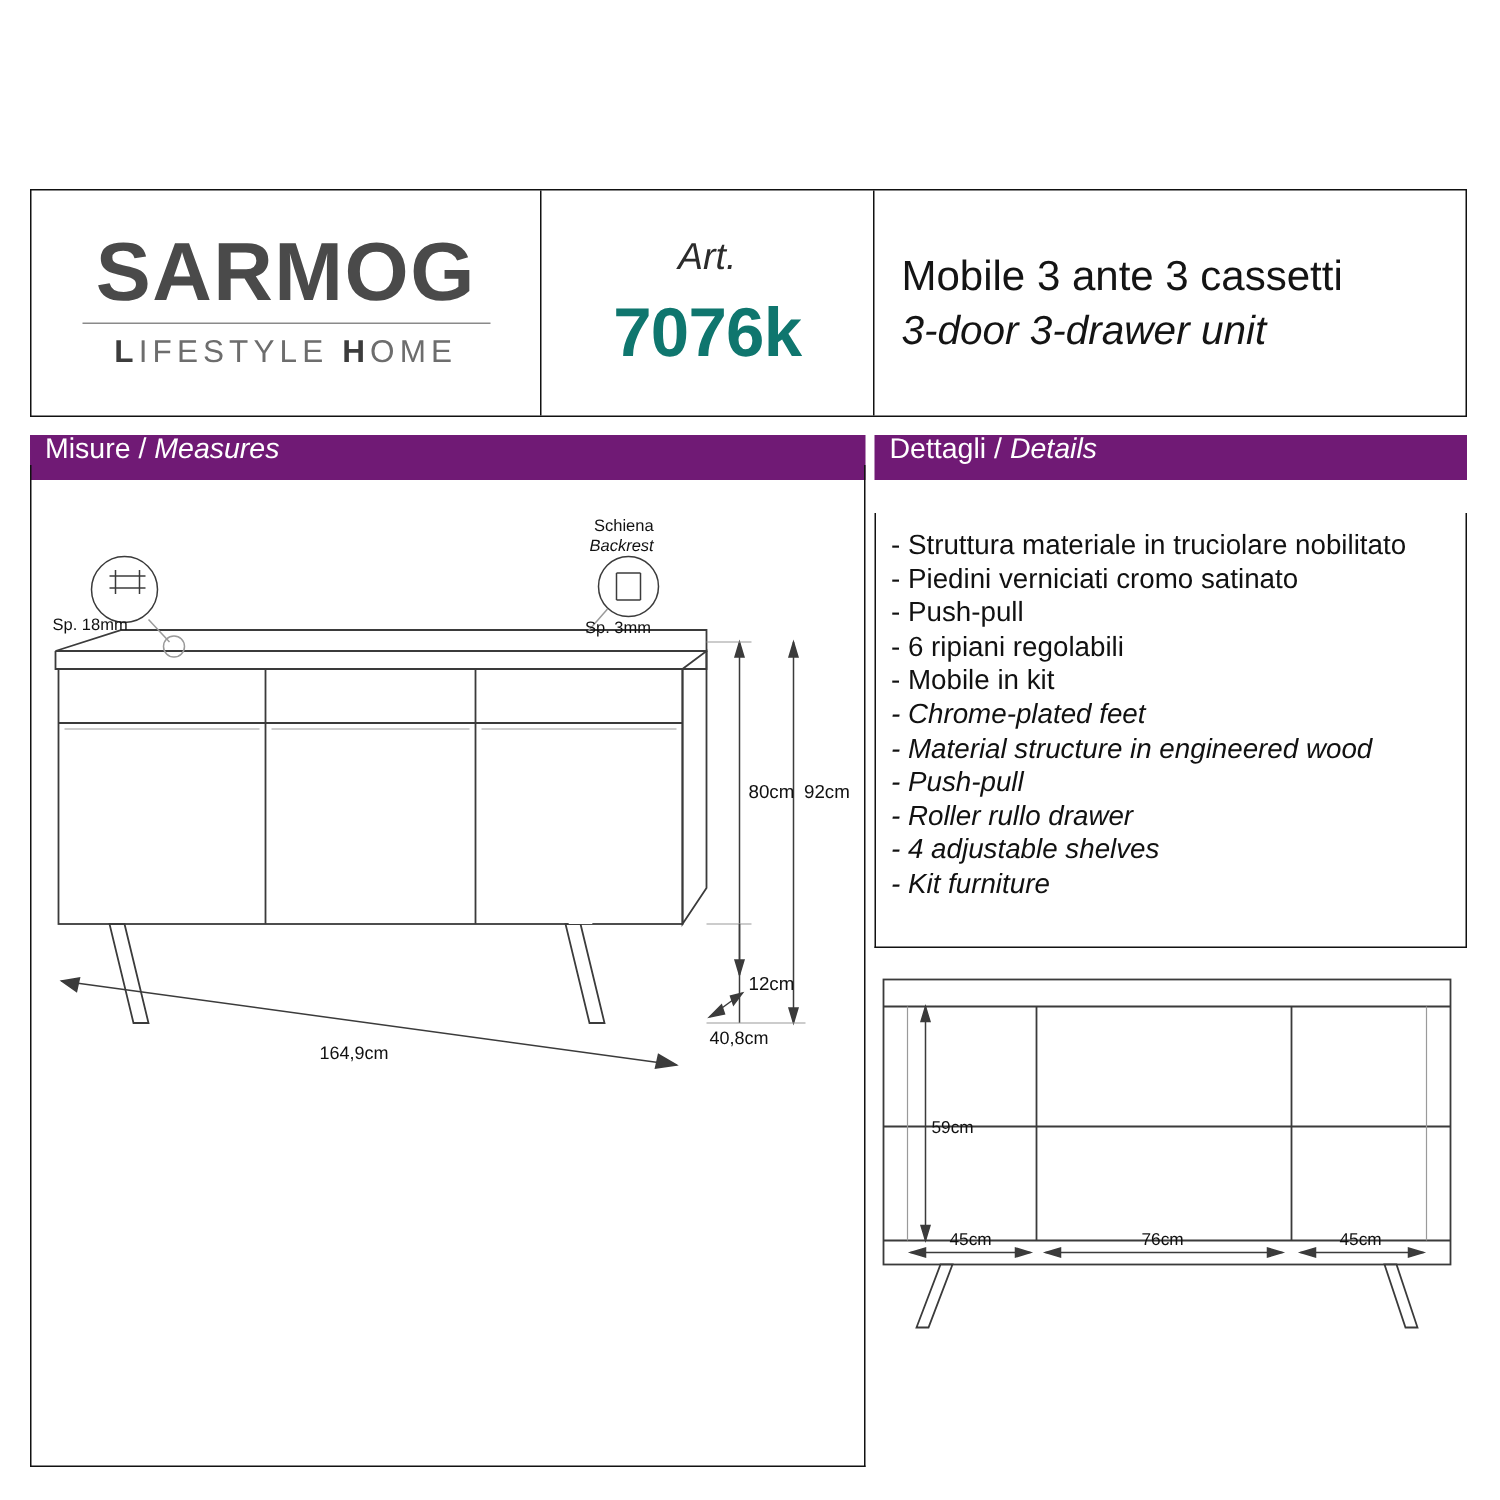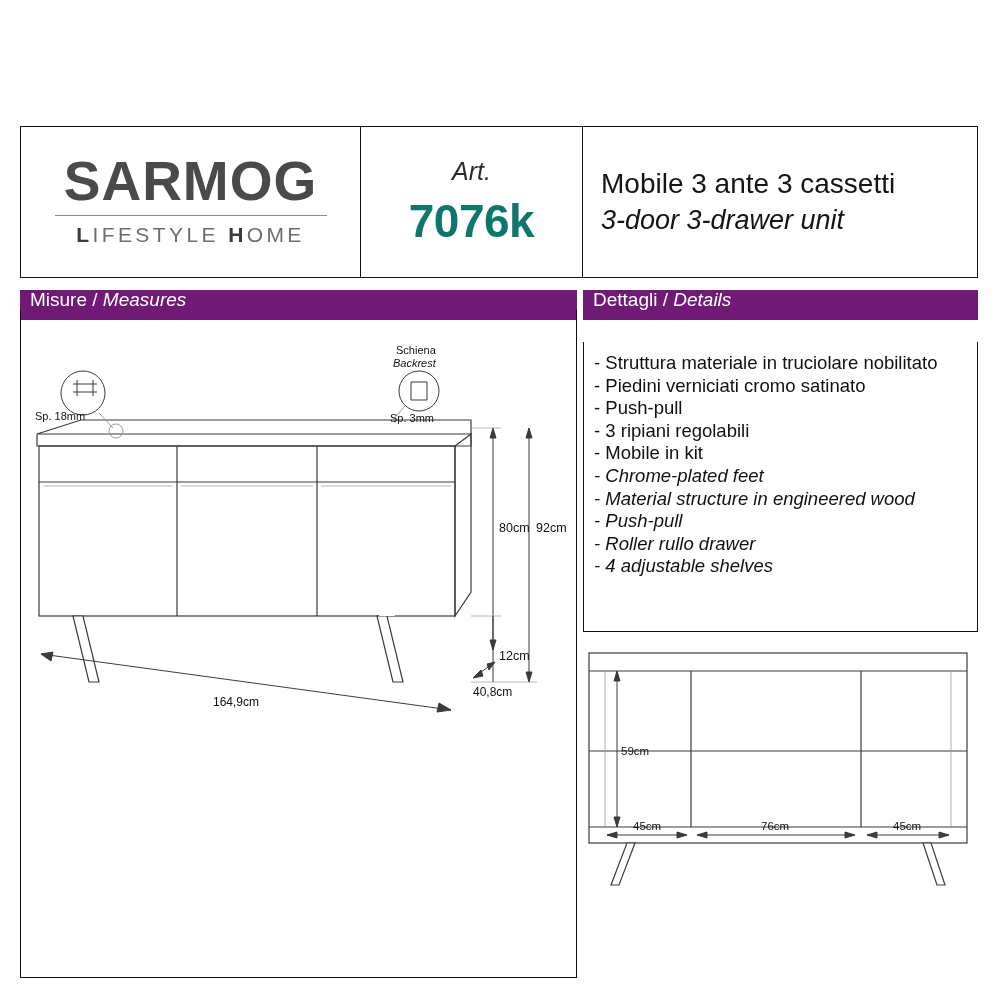--- a/index.html
+++ b/index.html
@@ -270,27 +270,28 @@
       <text class="txt" x="478" y="222" font-size="12.5">80cm</text>
       <text class="txt" x="515" y="222" font-size="12.5">92cm</text>
       <text class="txt" x="478" y="350" font-size="12.5">12cm</text>
     </svg>
   </div>
 
   <div class="panel-details">
     <div class="detail-line">- Struttura materiale in truciolare nobilitato</div>
     <div class="detail-line">- Piedini verniciati cromo satinato</div>
     <div class="detail-line">- Push-pull</div>
-    <div class="detail-line">- 3 ripiani regolabili</div>
+    <div class="detail-line">- 6 ripiani regolabili</div>
     <div class="detail-line">- Mobile in kit</div>
     <div class="detail-line en">- Chrome-plated feet</div>
     <div class="detail-line en">- Material structure in engineered wood</div>
     <div class="detail-line en">- Push-pull</div>
     <div class="detail-line en">- Roller rullo drawer</div>
     <div class="detail-line en">- 4 adjustable shelves</div>
+    <div class="detail-line en">- Kit furniture</div>
   </div>
 
   <div class="panel-inner">
     <svg width="395" height="250" viewBox="0 0 395 250">
       <g fill="none" stroke="#3b3b3b" stroke-width="1.2">
 
         <rect x="6" y="14" width="378" height="190"></rect>
 
         <line x1="6" y1="32" x2="384" y2="32"></line>
 

